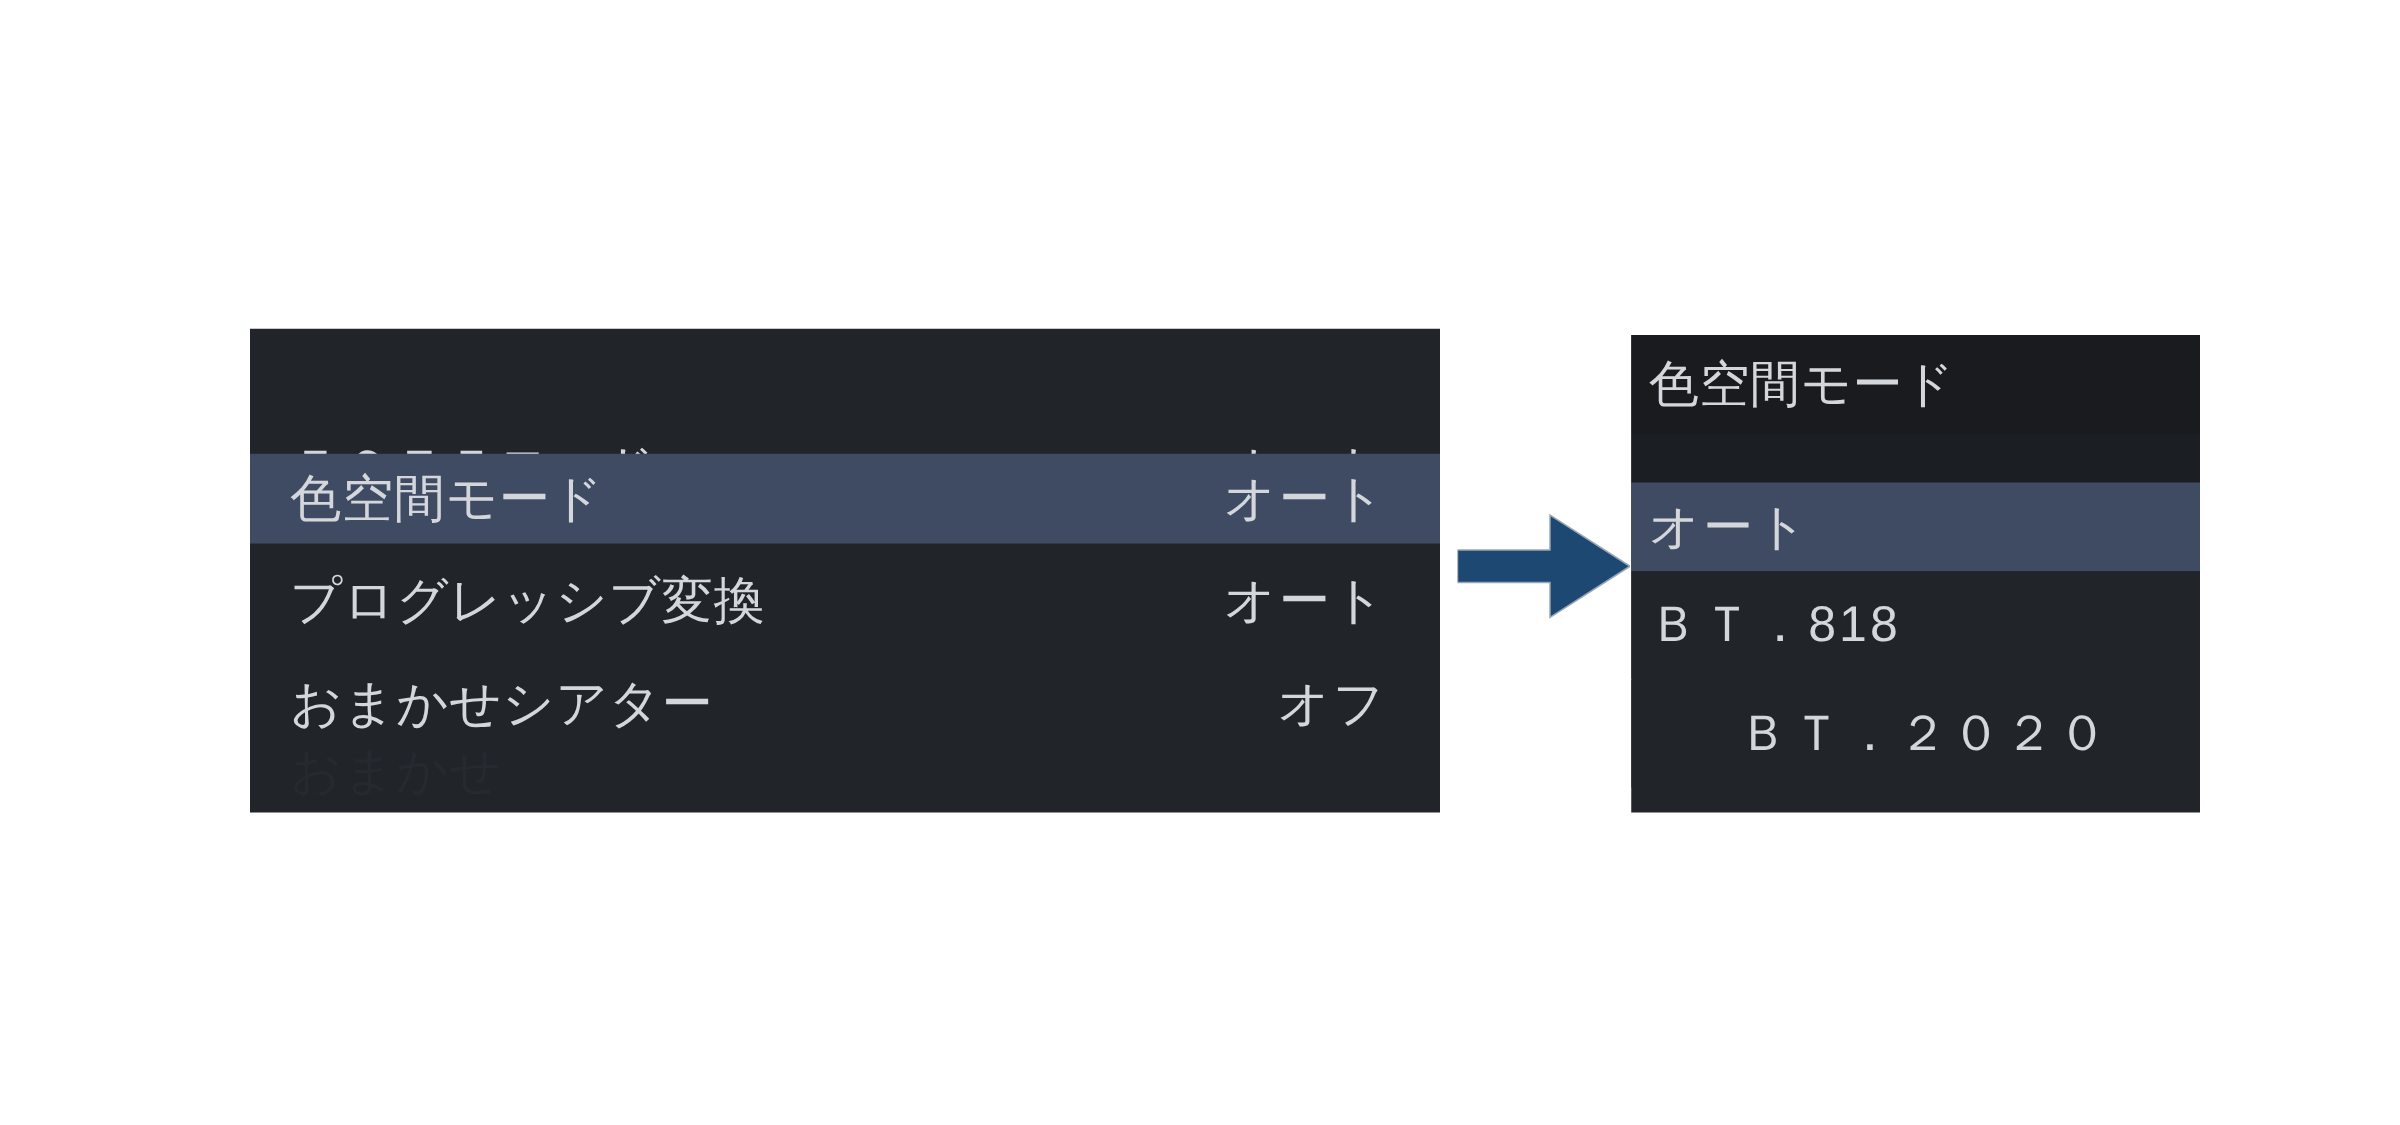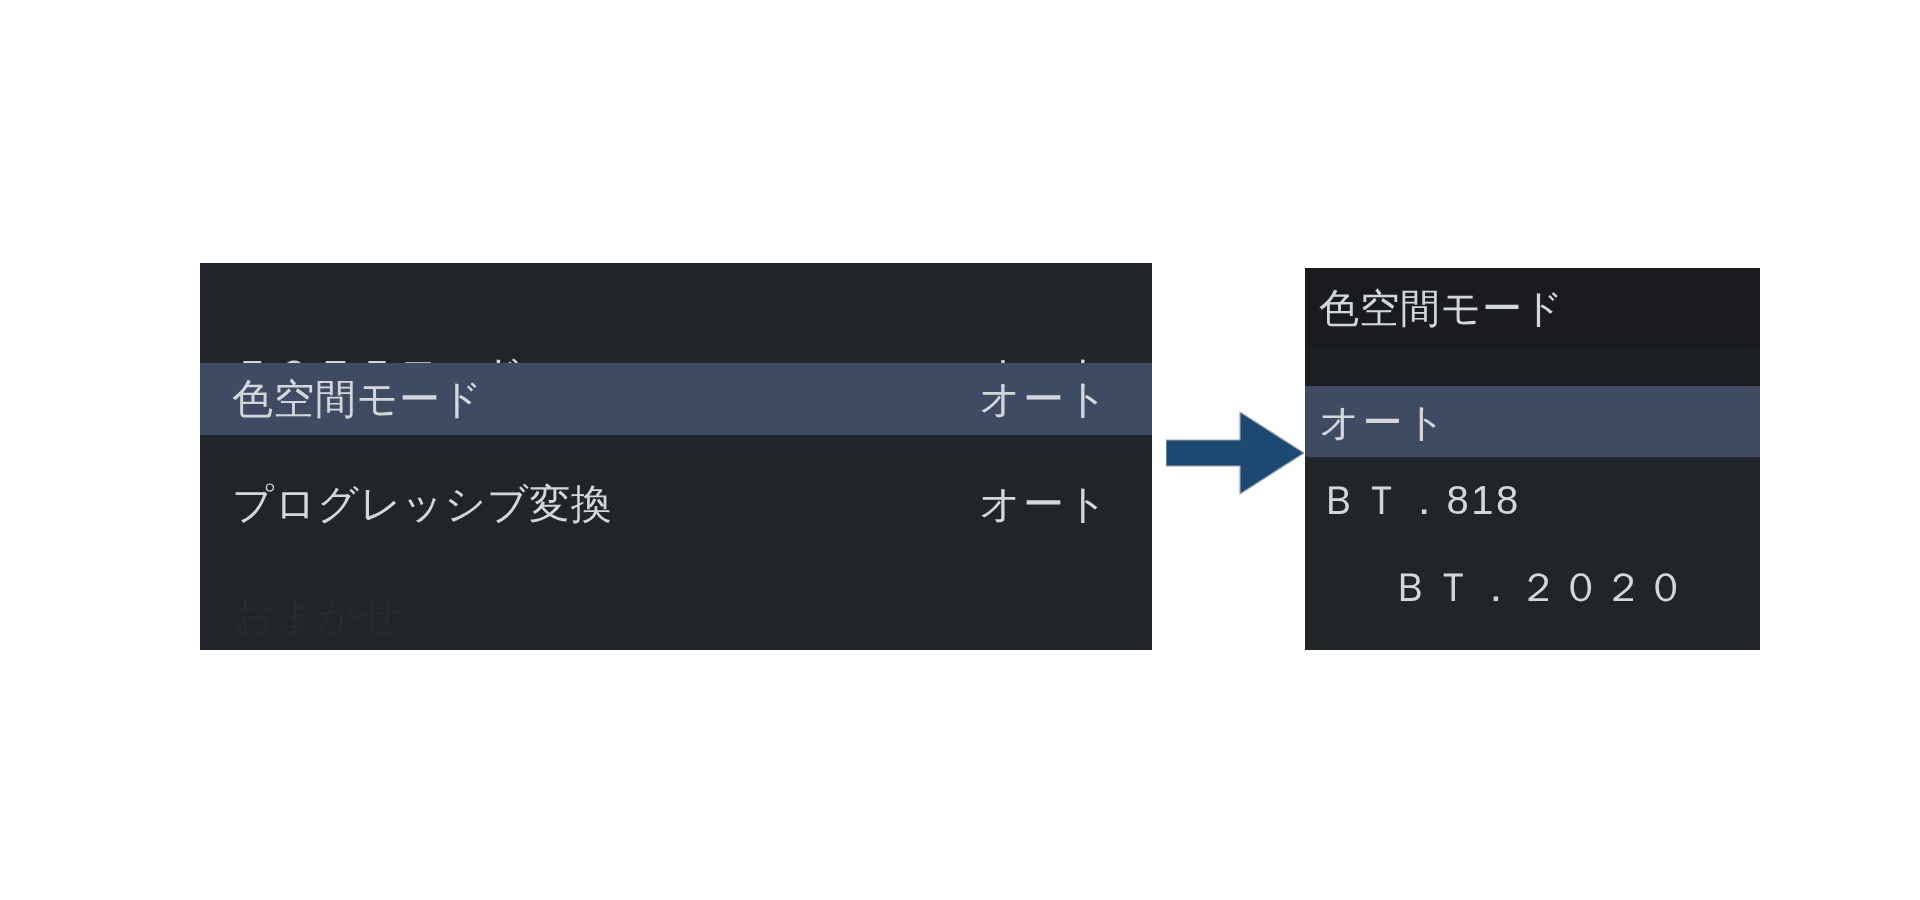--- a/index.html
+++ b/index.html
@@ -159,23 +159,27 @@
     <div class="settings-list">
 
     <div class="setting-row" style="top: 62px; height: 100px;">
           <span class="row-label">ＥＯＴＦモード</span>
           <span class="row-value">オート</span>
         </div>
         <div class="setting-row is-selected" style="top: 100px; height: 72px;">
           <span class="row-label">色空間モード</span>
           <span class="row-value">オート</span>
         </div>
-        <div class="setting-row" style="top: 172px; height: 90px; margin-top: 24px;">
+        <div class="setting-row" style="top: 172px; height: 90px;">
           <span class="row-label">プログレッシブ変換</span>
           <span class="row-value">オート</span>
+        </div>
+        <div class="setting-row" style="top: 262px; height: 76px;">
+          <span class="row-label">おまかせシアター</span>
+          <span class="row-value">オフ</span>
         </div>
         <div class="setting-row is-ghost" style="top: 330px; height: 46px;">
           <span class="row-label">おまかせ</span>
         </div>
       </div>
   </div>
 
   <div class="flow-arrow">
     <svg viewBox="0 0 138 90" width="138" height="90" aria-hidden="true">
       <polygon points="0,32 74,32 74,4 138,45 74,86 74,58 0,58" fill="#1d4872" stroke="#9aa6b4" stroke-width="1.2"></polygon>

